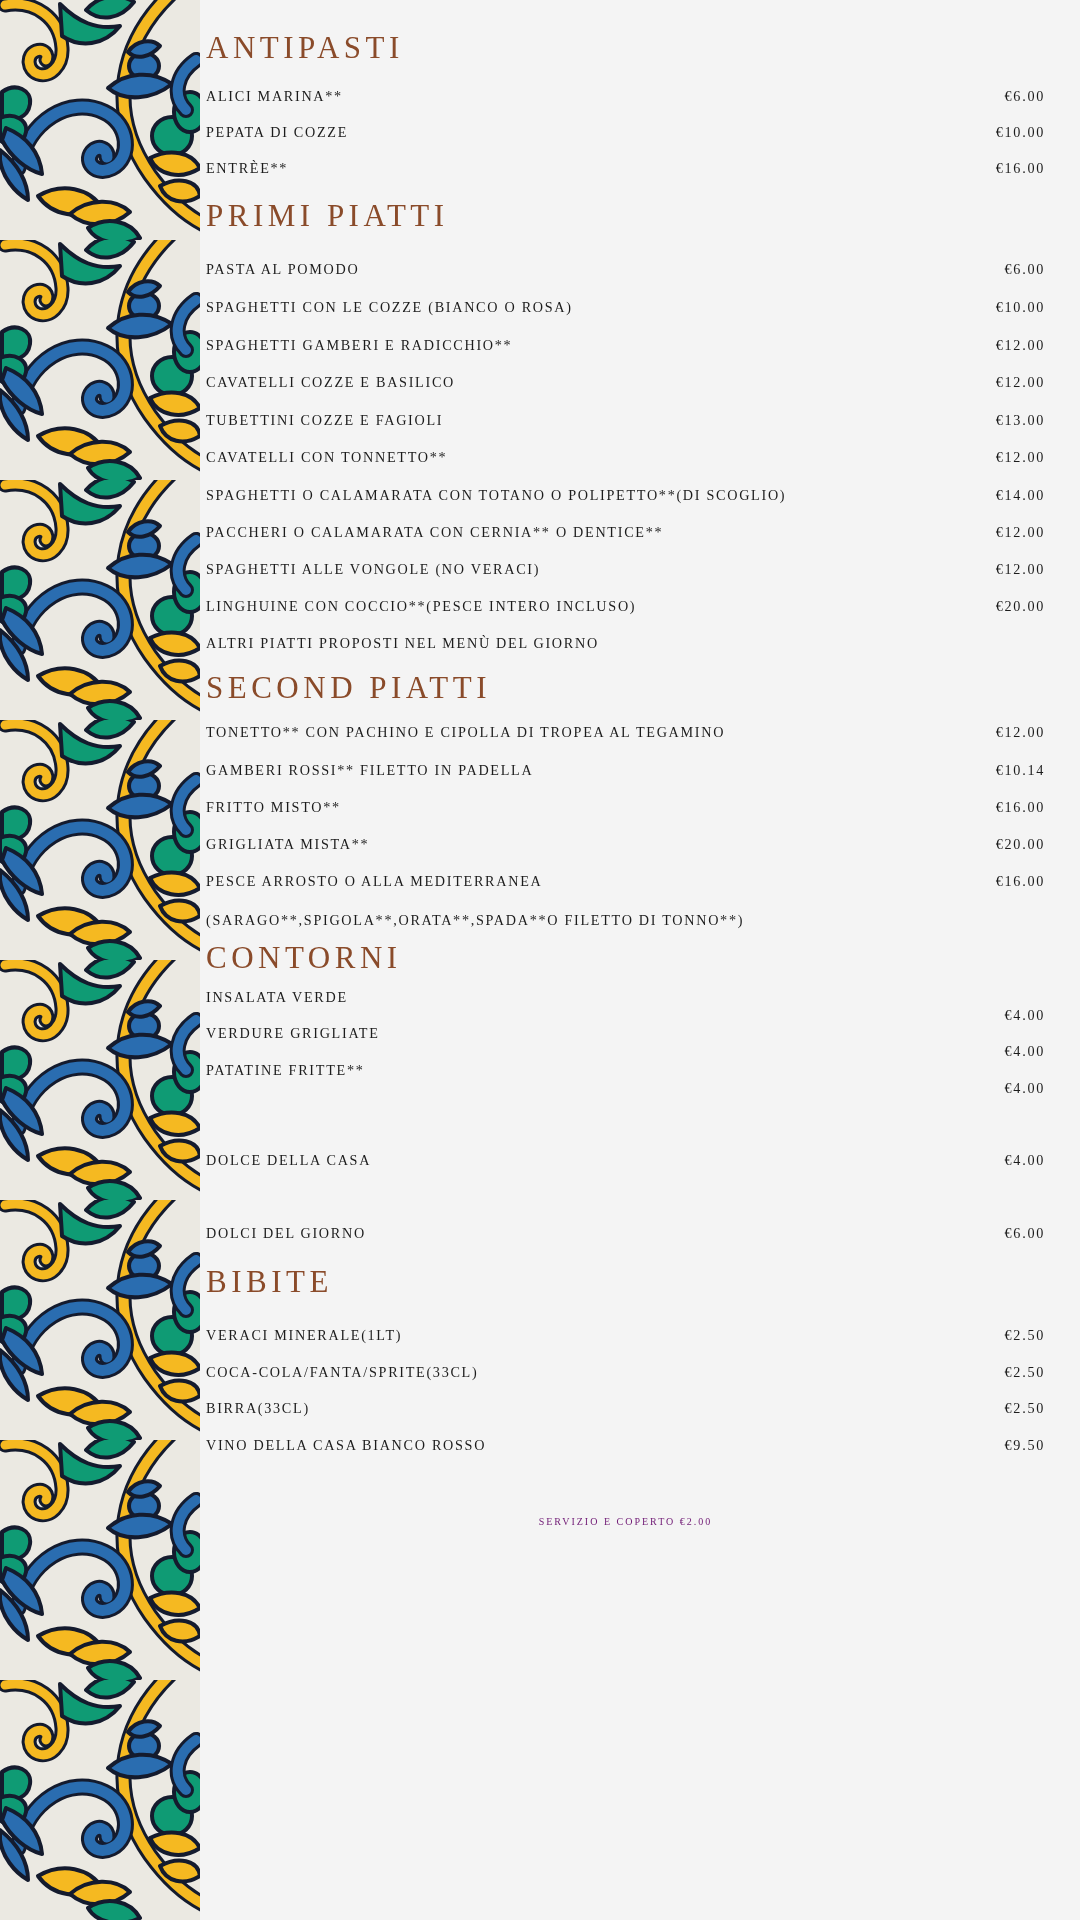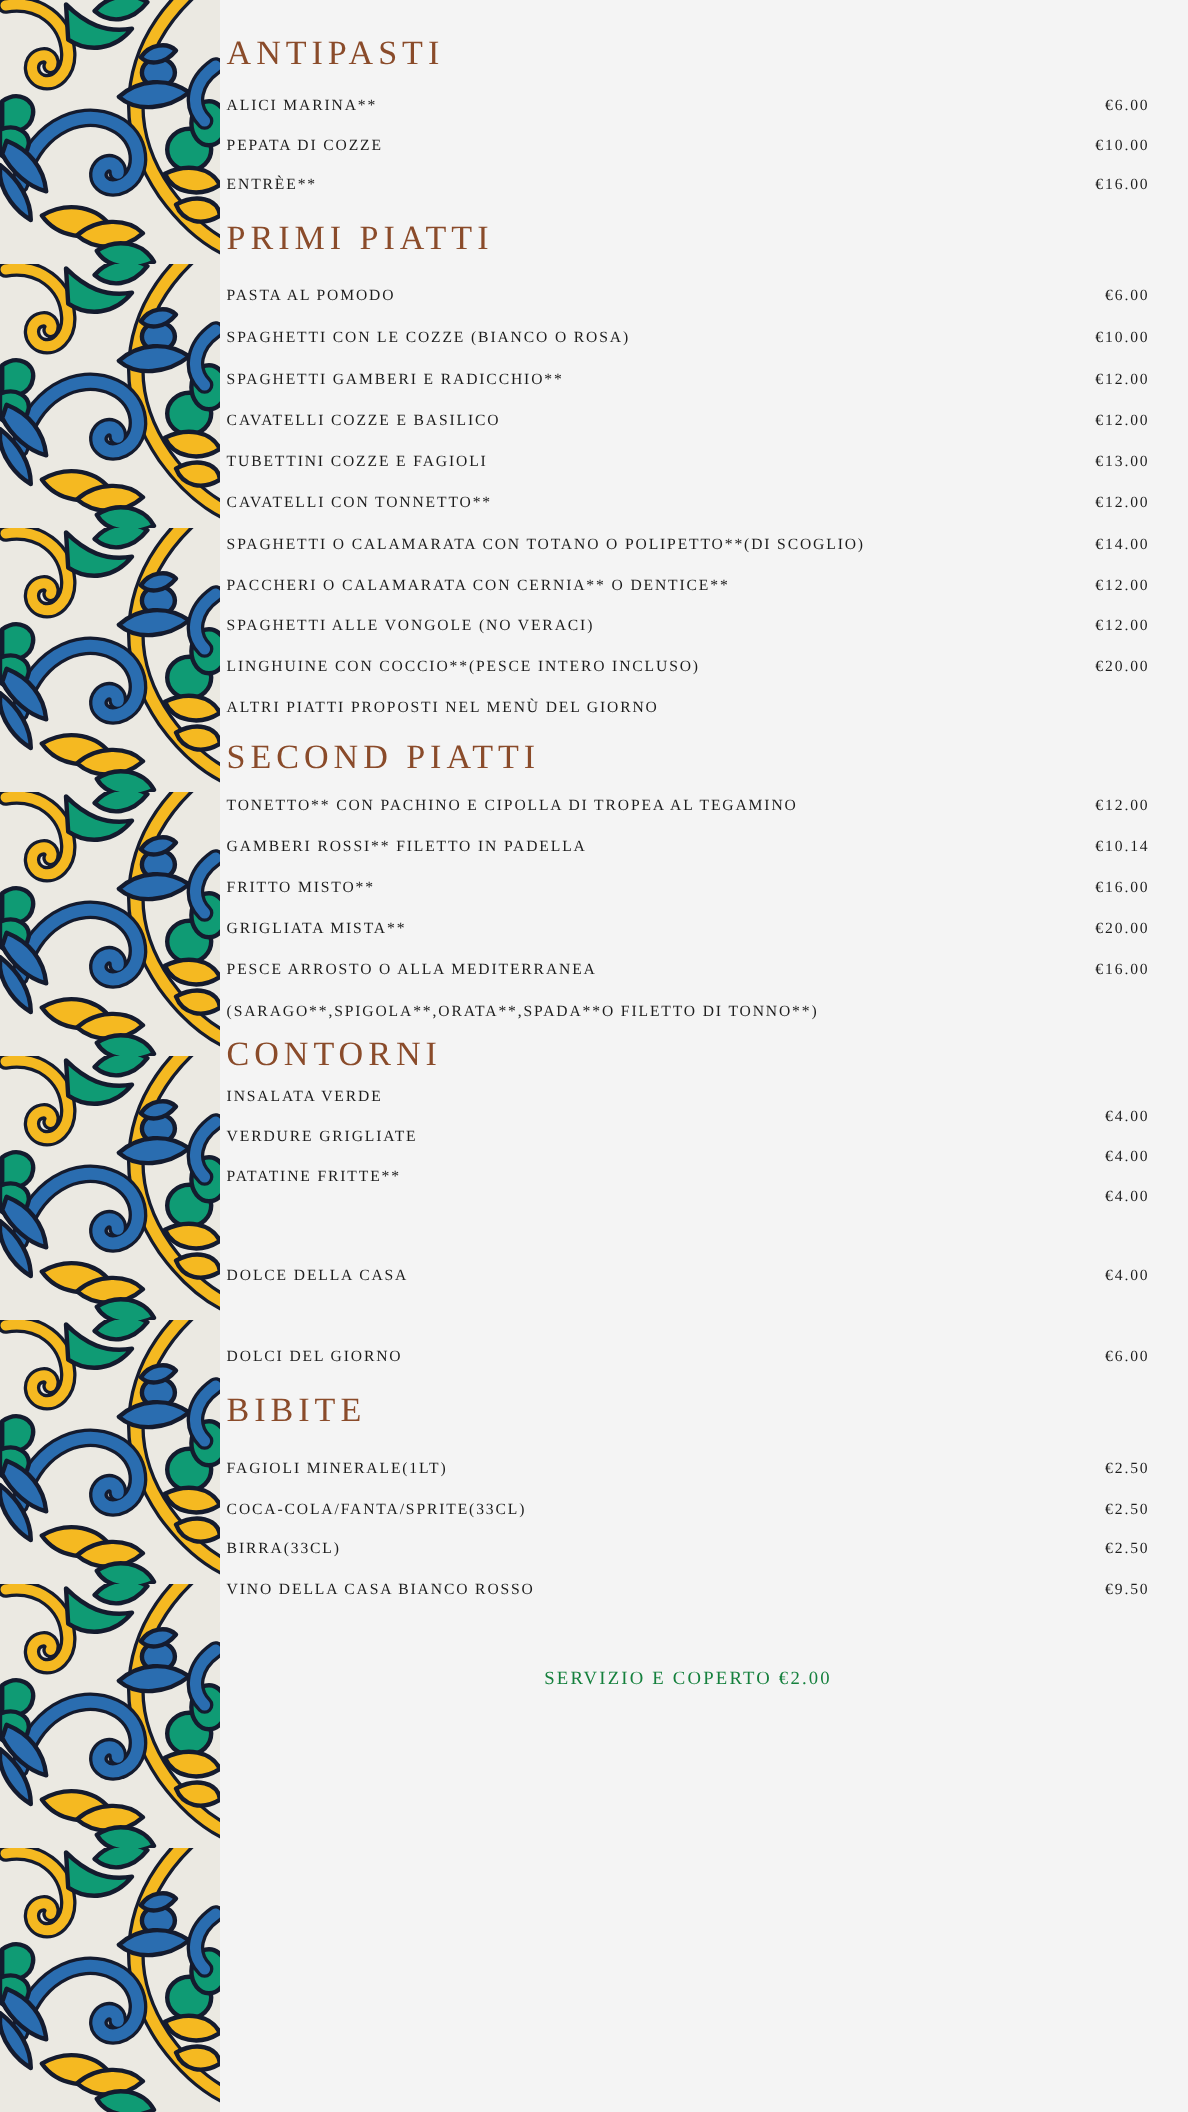--- a/index.html
+++ b/index.html
@@ -46,21 +46,21 @@
   }
   .row .nm{ flex:0 0 auto; }
   .row .dots{ flex:1 1 auto; }
   .row .pr{ flex:0 0 auto; text-align:right; }
 
   .note{
     color:#1c1c1c; font-size:14.2px; letter-spacing:1.7px; white-space:nowrap;
   }
 
   .footer{
-    color:#15803d; font-size:17px; letter-spacing:2px;
+    color:#701a75; font-size:10px; letter-spacing:2px;
     text-align:center; white-space:nowrap;
   }
 
   
   .abs{ position:absolute; left:6px; right:35px; }
 </style>
 </head>
 <body>
 
 <div id="tile-strip">
@@ -574,21 +574,21 @@
     <div class="abs" style="top:1225px">
                <div class="row">
                  <span class="nm">DOLCI DEL GIORNO</span>
                  <span class="dots"></span>
                  <span class="pr" style="position:relative;top:0px">€6.00</span>
                </div>
              </div>
     <div class="abs section-title" style="top:1264px">BIBITE</div>
     <div class="abs" style="top:1327px">
                <div class="row">
-                 <span class="nm">FAGIOLI MINERALE(1LT)</span>
+                 <span class="nm">VERACI MINERALE(1LT)</span>
                  <span class="dots"></span>
                  <span class="pr" style="position:relative;top:0px">€2.50</span>
                </div>
              </div>
     <div class="abs" style="top:1364px">
                <div class="row">
                  <span class="nm">COCA-COLA/FANTA/SPRITE(33CL)</span>
                  <span class="dots"></span>
                  <span class="pr" style="position:relative;top:0px">€2.50</span>
                </div>

